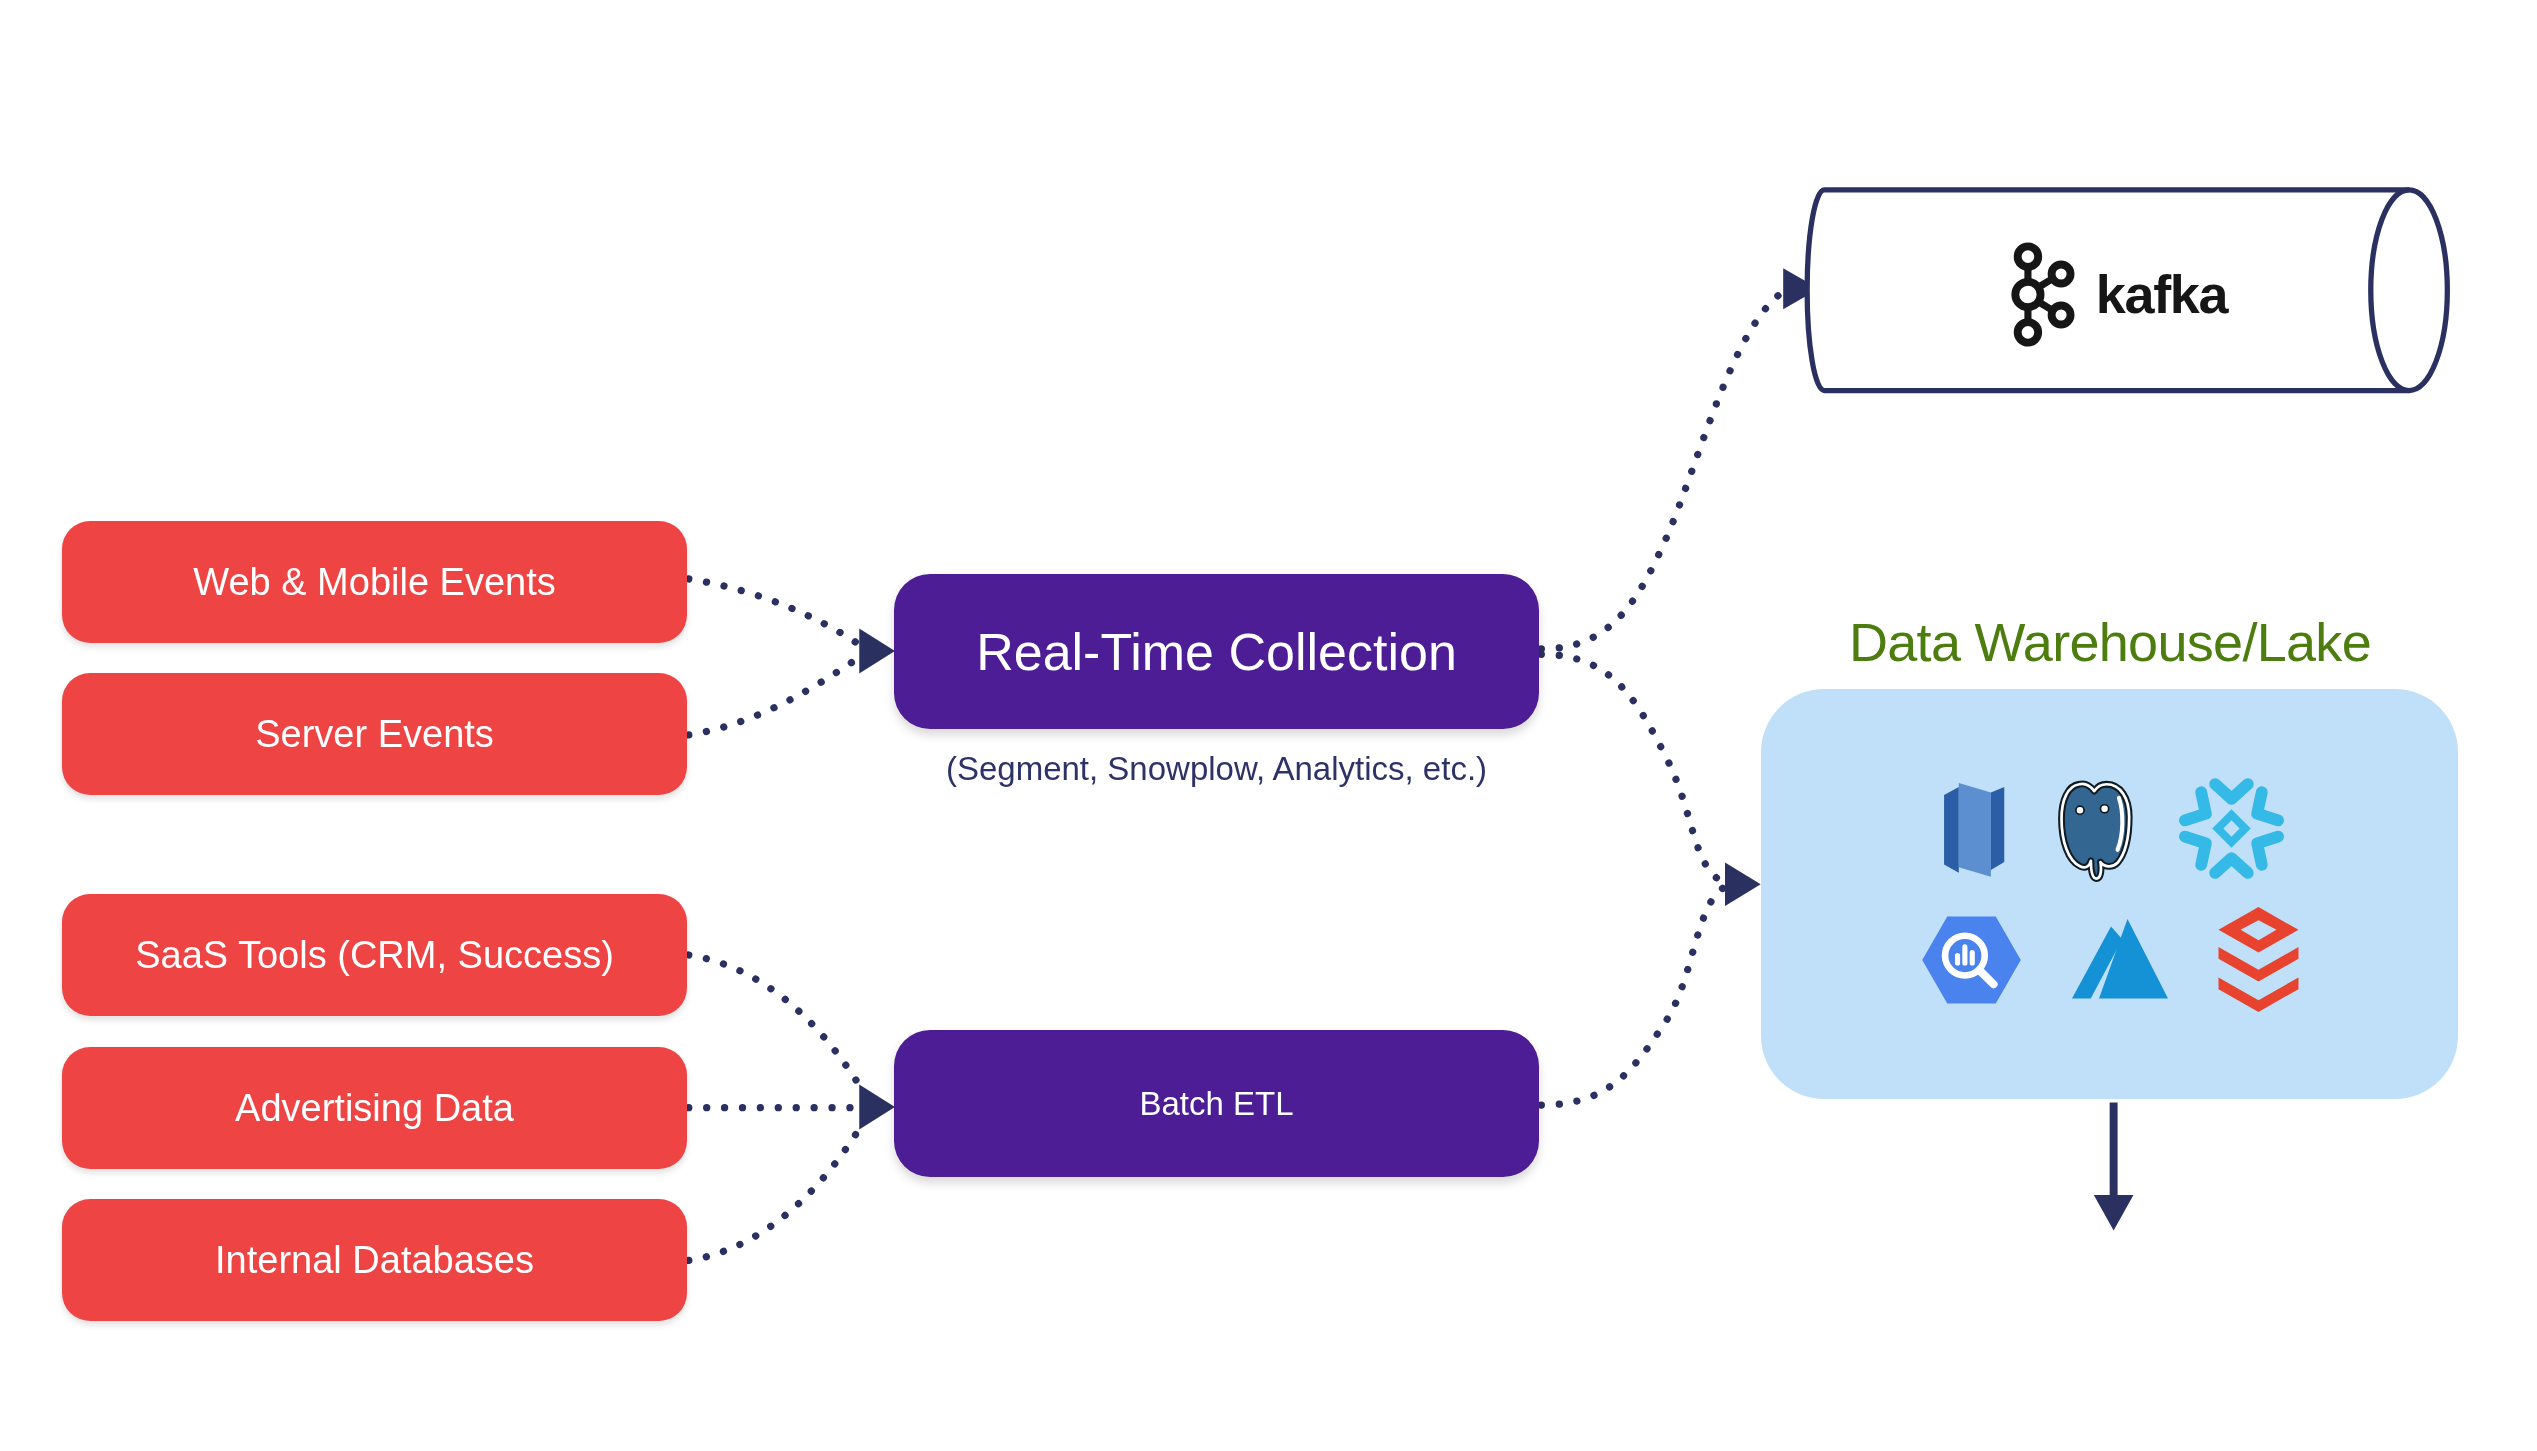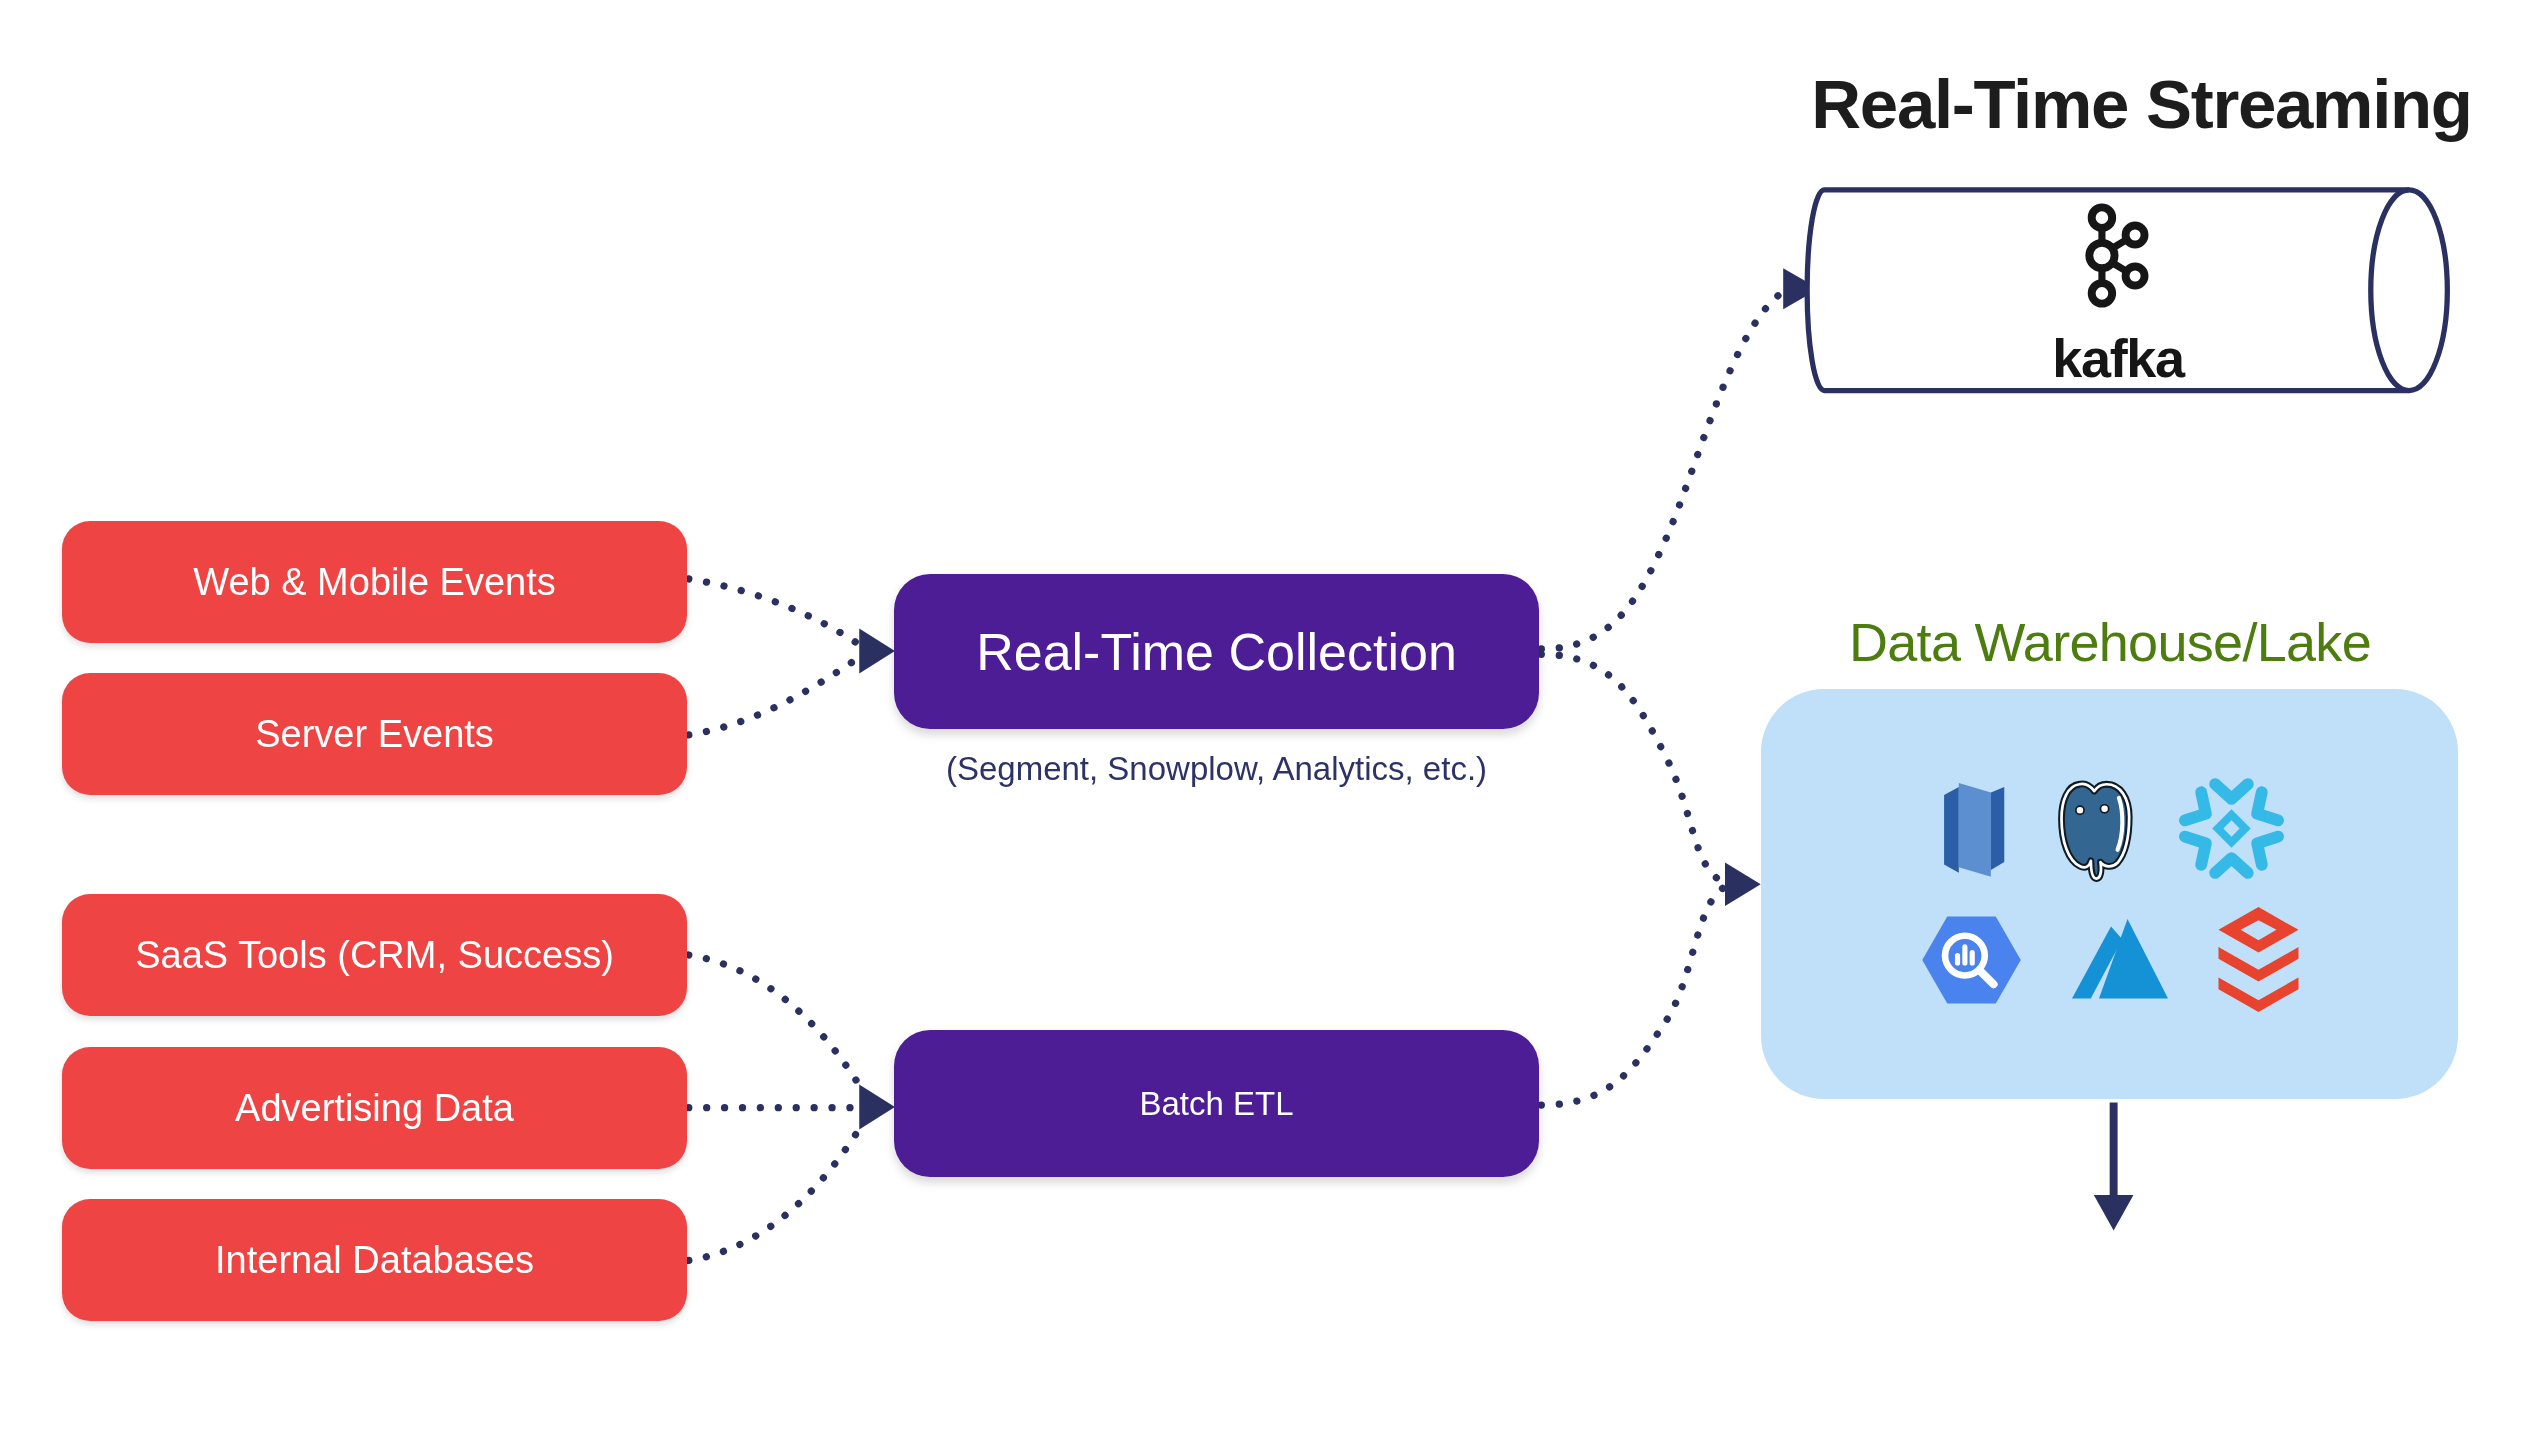--- a/index.html
+++ b/index.html
@@ -37,21 +37,21 @@
   .wh-box{
     position:absolute;left:1761px;top:689px;width:697px;height:410px;
     background:#bfe0f8;border-radius:63px;
     display:flex;flex-direction:column;align-items:center;justify-content:center;gap:20px;
   }
   .wh-row{display:flex;align-items:center;justify-content:center;gap:40px;}
   .cyl-content{
     position:absolute;left:1844px;top:218px;width:548px;height:152px;
     display:flex;align-items:center;justify-content:center;gap:33px;
   }
-  .logo-group{display:flex;align-items:center;gap:16px;flex-direction:column;}
+  .logo-group{display:flex;align-items:center;gap:16px;}
   .kafka-word{font-size:54px;font-weight:bold;color:#161616;letter-spacing:-1.3px;}
   .kinesis-text{display:flex;flex-direction:column;line-height:1.05;color:#161616;}
   .kinesis-brand{font-size:41px;font-weight:bold;letter-spacing:-0.7px;}
   .kinesis-product{font-size:31px;font-weight:400;letter-spacing:2px;}
   svg{display:block;}
 </style>
 </head>
 <body>
 
 <div class="canvas">
@@ -95,21 +95,20 @@
 
   <div class="navy-box" style="left:894px;top:574px;width:645px;height:155px;font-size:52px">
     <span>Real-Time Collection</span>
   </div>
   <div class="subtitle" style="top:750px">(Segment, Snowplow, Analytics, etc.)</div>
 
   <div class="navy-box" style="left:894px;top:1030px;width:645px;height:147px;font-size:33px">
     <span>Batch ETL</span>
   </div>
 
-  <div class="big-title" style="left:1745px;top:65px;width:793px">Real-Time Streaming</div>
 
   <svg class="abs" style="left:1804px;top:178px" width="661" height="231" viewBox="0 0 1000 350">
     <path d="M 30 18 H 916 A 58 152 0 0 1 974 170 A 58 152 0 0 1 916 322 H 30 A 26 152 0 0 1 30 18 Z" fill="#ffffff" stroke="none"></path>
     <ellipse cx="916" cy="170" rx="58" ry="152" fill="#ffffff" stroke="#2a3161" stroke-width="8"></ellipse>
     <path d="M 30 18 H 916 M 30 322 H 916 M 30 322 A 26 152 0 0 1 30 18" fill="none" stroke="#2a3161" stroke-width="8"></path>
   </svg>
 
   <div class="cyl-content">
     <div class="logo-group">
       <svg width="71" height="111" viewBox="0 0 90 140">

